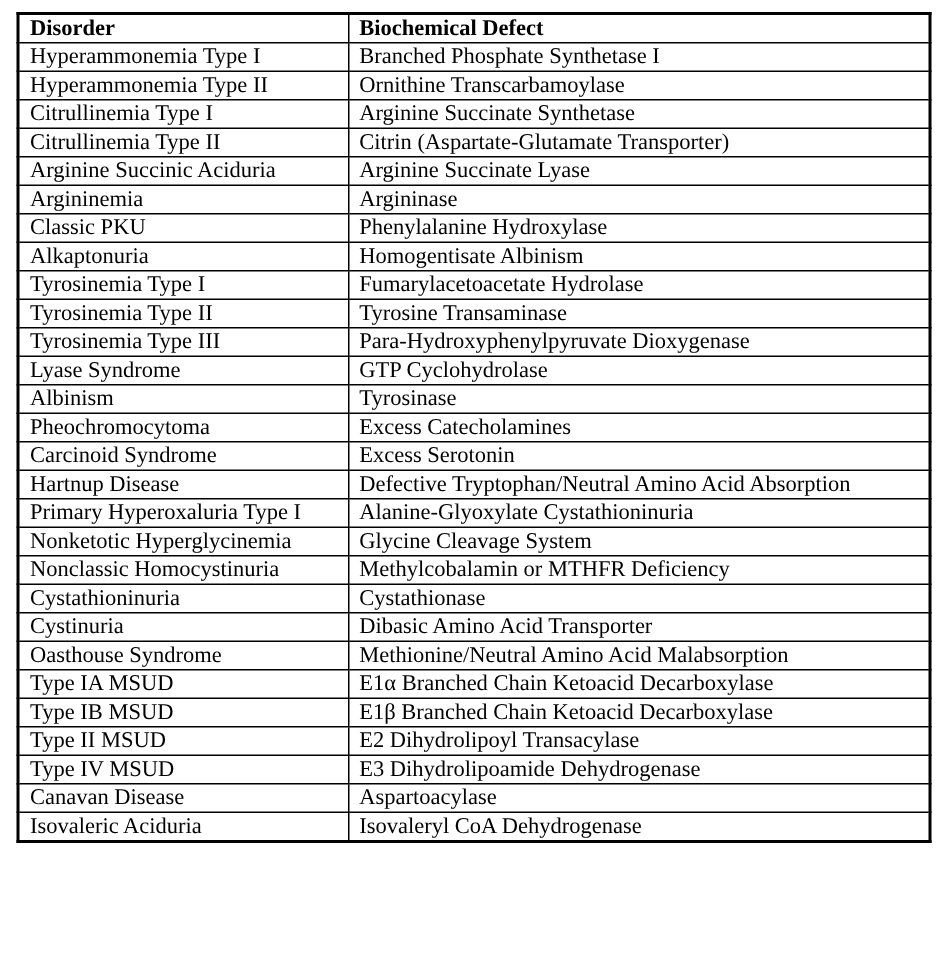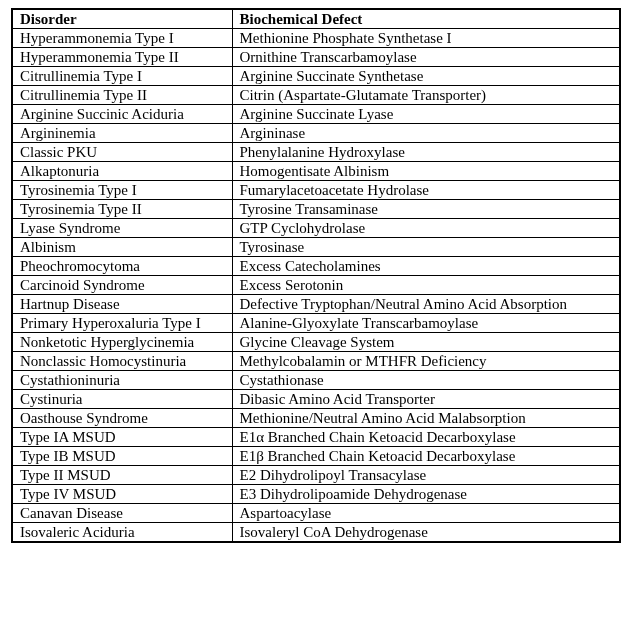--- a/index.html
+++ b/index.html
@@ -54,21 +54,21 @@
     </colgroup>
     <thead>
       <tr>
         <th>Disorder</th>
         <th>Biochemical Defect</th>
       </tr>
     </thead>
     <tbody id="table-body">
         <tr>
           <td>Hyperammonemia Type I</td>
-          <td>Methionine Phosphate Synthetase I</td>
+          <td>Branched Phosphate Synthetase I</td>
         </tr>
         <tr>
           <td>Hyperammonemia Type II</td>
           <td>Ornithine Transcarbamoylase</td>
         </tr>
         <tr>
           <td>Citrullinemia Type I</td>
           <td>Arginine Succinate Synthetase</td>
         </tr>
         <tr>
@@ -93,20 +93,24 @@
         </tr>
         <tr>
           <td>Tyrosinemia Type I</td>
           <td>Fumarylacetoacetate Hydrolase</td>
         </tr>
         <tr>
           <td>Tyrosinemia Type II</td>
           <td>Tyrosine Transaminase</td>
         </tr>
         <tr>
+          <td>Tyrosinemia Type III</td>
+          <td>Para-Hydroxyphenylpyruvate Dioxygenase</td>
+        </tr>
+        <tr>
           <td>Lyase Syndrome</td>
           <td>GTP Cyclohydrolase</td>
         </tr>
         <tr>
           <td>Albinism</td>
           <td>Tyrosinase</td>
         </tr>
         <tr>
           <td>Pheochromocytoma</td>
           <td>Excess Catecholamines</td>
@@ -114,21 +118,21 @@
         <tr>
           <td>Carcinoid Syndrome</td>
           <td>Excess Serotonin</td>
         </tr>
         <tr>
           <td>Hartnup Disease</td>
           <td>Defective Tryptophan/Neutral Amino Acid Absorption</td>
         </tr>
         <tr>
           <td>Primary Hyperoxaluria Type I</td>
-          <td>Alanine-Glyoxylate Transcarbamoylase</td>
+          <td>Alanine-Glyoxylate Cystathioninuria</td>
         </tr>
         <tr>
           <td>Nonketotic Hyperglycinemia</td>
           <td>Glycine Cleavage System</td>
         </tr>
         <tr>
           <td>Nonclassic Homocystinuria</td>
           <td>Methylcobalamin or MTHFR Deficiency</td>
         </tr>
         <tr>

